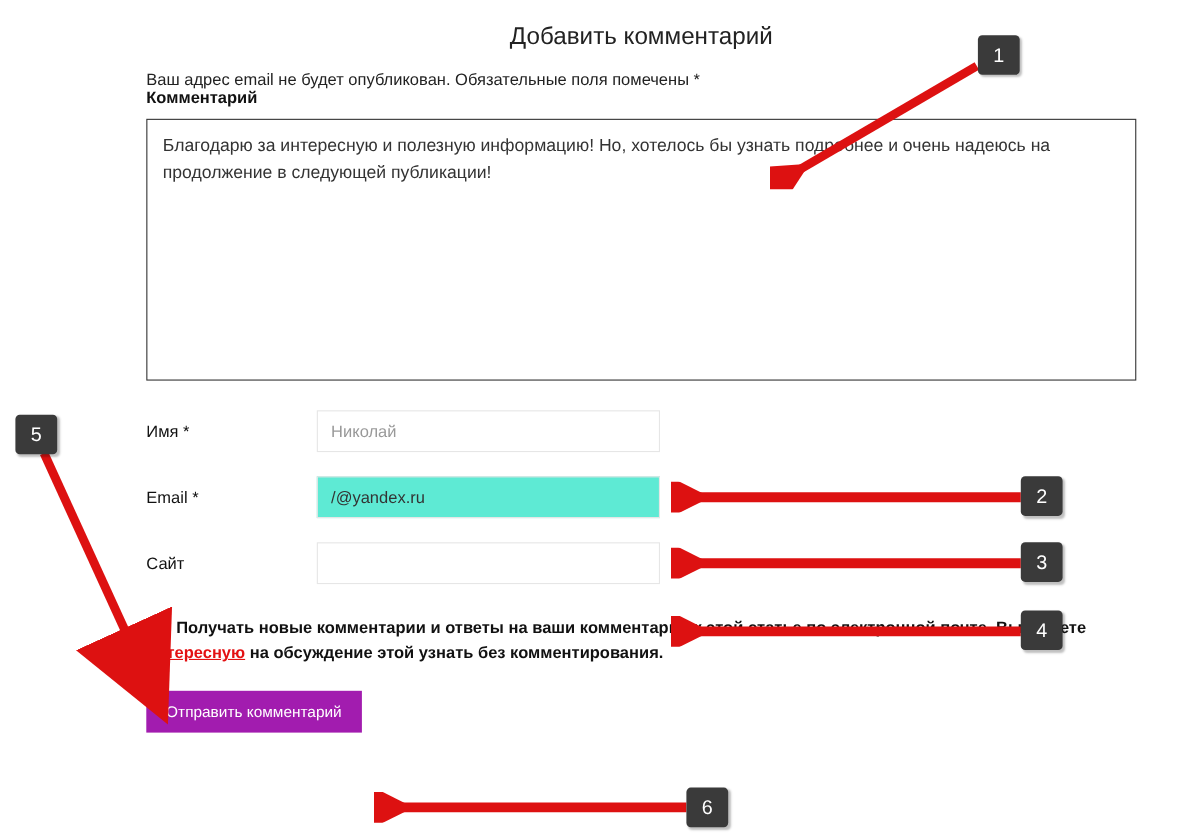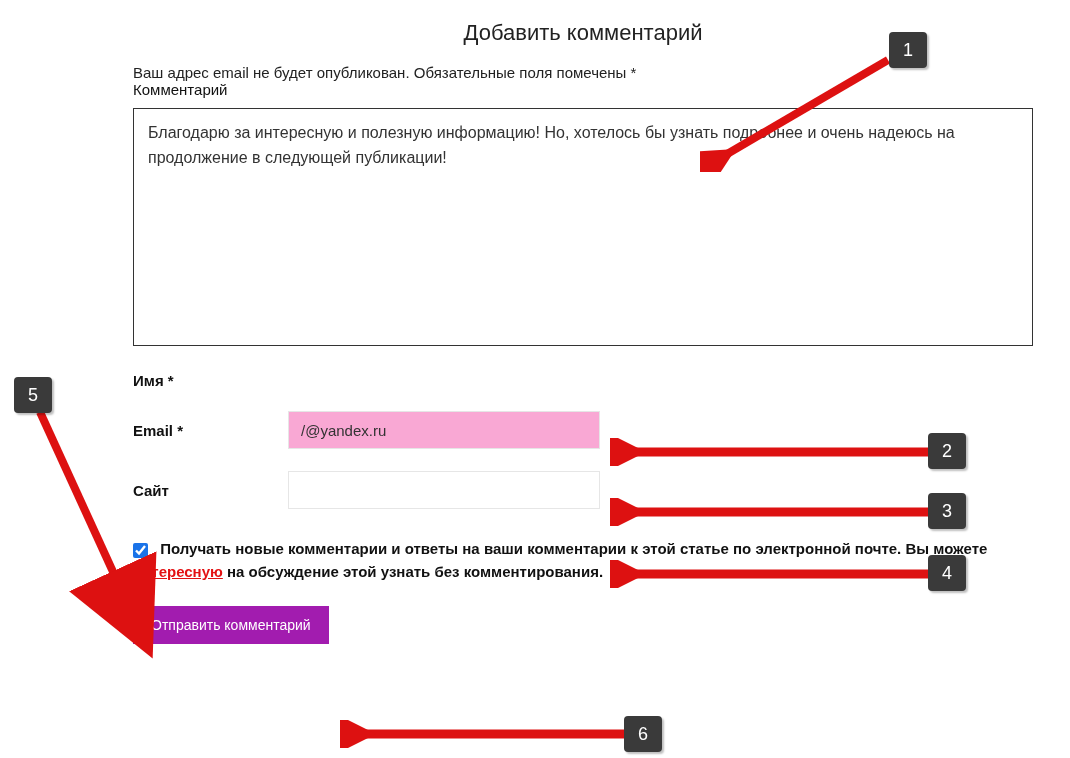--- a/index.html
+++ b/index.html
@@ -24,21 +24,21 @@
     color: #222;
     margin-bottom: 18px;
     text-align: center;
   }
   .note {
     font-size: 15px;
     color: #222;
   }
   .label-bold {
     font-size: 15px;
-    font-weight: 400;
+    font-weight: 700;
     color: #111;
     margin-bottom: 10px;
     display: block;
   }
   textarea.comment {
     width: 900px;
     height: 238px;
     border: 1px solid #333;
     padding: 12px 14px;
     font-size: 16px;
@@ -48,34 +48,34 @@
     font-family: inherit;
   }
   .row {
     display: flex;
     align-items: center;
     margin-top: 22px;
   }
   .row .lbl {
     width: 155px;
     font-size: 15px;
-    font-weight: 700;
+    font-weight: 400;
     color: #111;
   }
   .row input[type="text"] {
     width: 312px;
     height: 38px;
     border: 1px solid #e6e6e6;
     padding: 0 12px;
     font-size: 15px;
     color: #999;
     background: #fff;
   }
   .row input.email-field {
-    background: #f9a8d4;
+    background: #5eead4;
     color: #333;
   }
   .notify-row {
     margin-top: 28px;
     font-size: 15px;
     font-weight: 700;
     color: #111;
     line-height: 1.55;
   }
   .notify-row input[type="checkbox"] {
@@ -128,20 +128,21 @@
 
 <div class="form-wrap">
   <h2 class="title">Добавить комментарий</h2>
   <p class="note">Ваш адрес email не будет опубликован. Обязательные поля помечены *</p>
 
   <label class="label-bold">Комментарий</label>
   <textarea class="comment" style="">Благодарю за интересную и полезную информацию! Но, хотелось бы узнать подробнее и очень надеюсь на продолжение в следующей публикации!</textarea>
 
   <div class="row">
     <div class="lbl">Имя *</div>
+    <input type="text" value="Николай" style="">
   </div>
 
   <div class="row">
     <div class="lbl">Email *</div>
     <input type="text" class="email-field" value="/@yandex.ru" style="">
   </div>
 
   <div class="row">
     <div class="lbl">Сайт</div>
     <input type="text" value="" style="">

